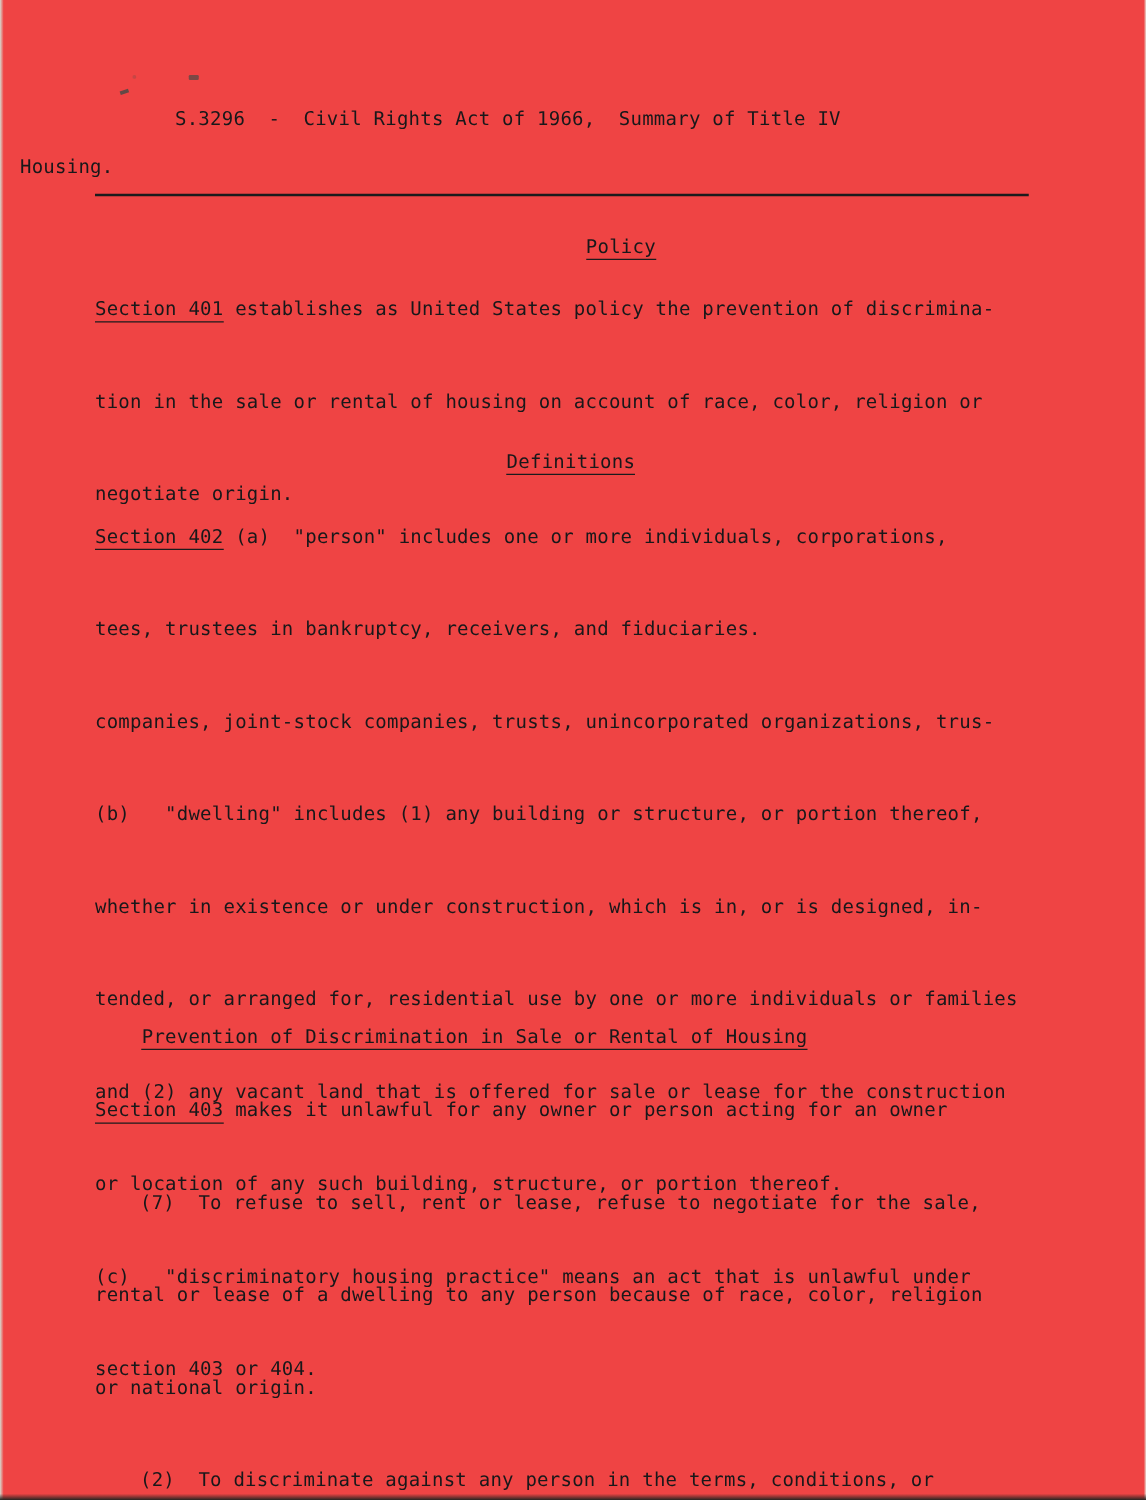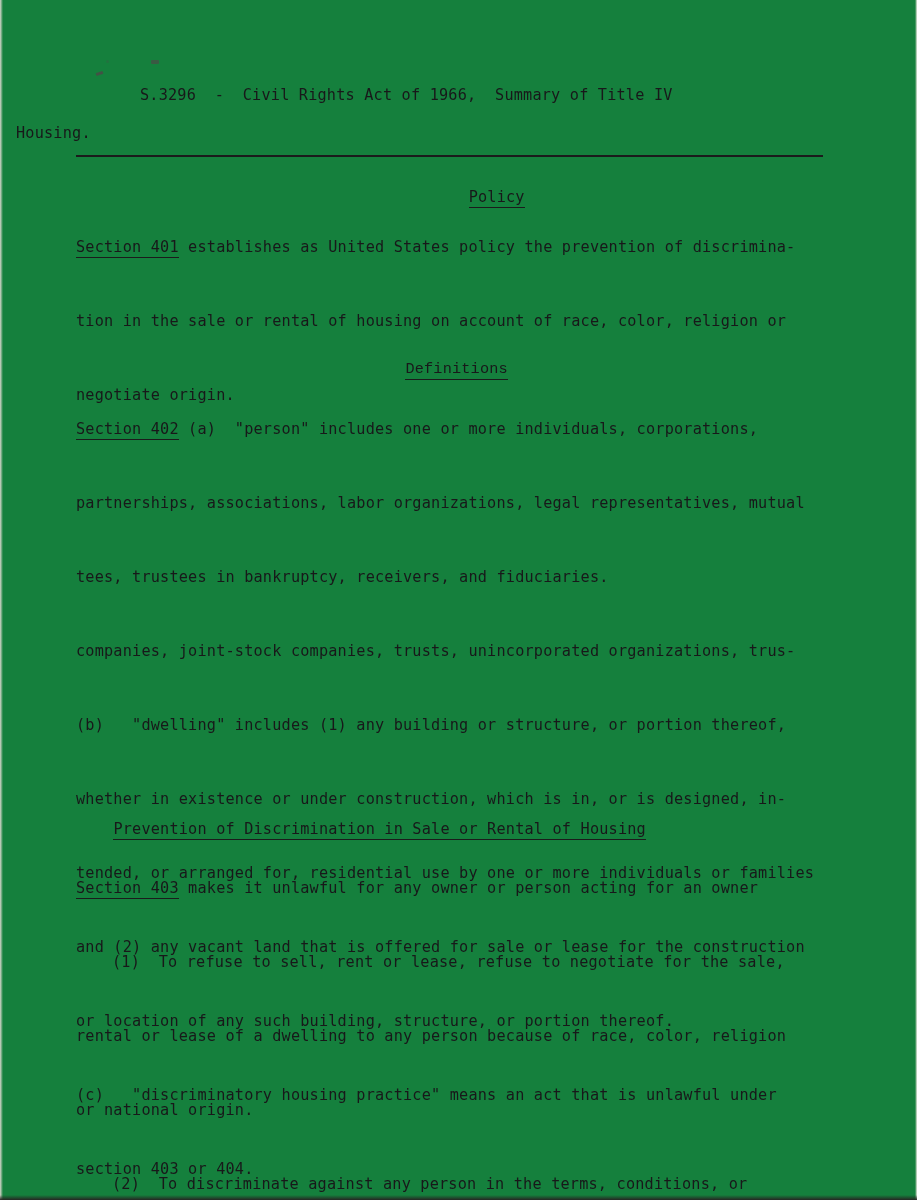--- a/index.html
+++ b/index.html
@@ -11,21 +11,21 @@
     width: 917px;
     height: 1200px;
     overflow: hidden;
     font-family: "DejaVu Sans Mono", monospace;
   }
 
   #page {
     position: relative;
     width: 917px;
     height: 1200px;
-    background: #15803d;
+    background: #ef4444;
     box-sizing: border-box;
     overflow: hidden;
   }
 
   
   .edge-left {
     position: absolute;
     left: 0; top: 0;
     width: 3px; height: 1200px;
     background: linear-gradient(to right, #d8d7cd, rgba(253,253,247,0));
@@ -147,45 +147,44 @@
   <div class="text section-heading-center" style="top:170px;padding-left:40px;">
     <span>Policy</span>
   </div>
 
   <div class="text body-block" style="top:192px;">
     <div class="line"><span class="u">Section 401</span><span> establishes as United States policy the prevention of discrimina-</span></div>
     <div class="line">tion in the sale or rental of housing on account of race, color, religion or</div>
     <div class="line">negotiate origin.</div>
   </div>
 
-  <div class="text section-heading-center" style="top:342px;font-family:Liberation Mono, monospace;">
+  <div class="text section-heading-center" style="top:342px;">
     <span>Definitions</span>
   </div>
 
   <div class="text body-block" style="top:374px;">
     <div class="line"><span class="u">Section 402</span><span> (a)  "person" includes one or more individuals, corporations,</span></div>
-    <div class="line">partnerships, associations, labor organizations, legal representatives, mutual</div>
     <div class="line">tees, trustees in bankruptcy, receivers, and fiduciaries.</div>
     <div class="line">companies, joint-stock companies, trusts, unincorporated organizations, trus-</div>
     <div class="line">(b)   "dwelling" includes (1) any building or structure, or portion thereof,</div>
     <div class="line">whether in existence or under construction, which is in, or is designed, in-</div>
     <div class="line">tended, or arranged for, residential use by one or more individuals or families</div>
     <div class="line">and (2) any vacant land that is offered for sale or lease for the construction</div>
     <div class="line">or location of any such building, structure, or portion thereof.</div>
     <div class="line">(c)   "discriminatory housing practice" means an act that is unlawful under</div>
     <div class="line">section 403 or 404.</div>
   </div>
 
   <div class="text heading-left" style="top:802px;">
     <span class="u">Prevention of Discrimination in Sale or Rental of Housing</span>
   </div>
 
   <div class="text body-block" style="top:833px;">
     <div class="line"><span class="u">Section 403</span><span> makes it unlawful for any owner or person acting for an owner</span></div>
-    <div class="line"><span class="indent"></span><span>(1)  To refuse to sell, rent or lease, refuse to negotiate for the sale,</span></div>
+    <div class="line"><span class="indent"></span><span>(7)  To refuse to sell, rent or lease, refuse to negotiate for the sale,</span></div>
     <div class="line">rental or lease of a dwelling to any person because of race, color, religion</div>
     <div class="line">or national origin.</div>
     <div class="line"><span class="indent"></span><span>(2)  To discriminate against any person in the terms, conditions, or</span></div>
     
     
     
   </div>
 
 </div>
 

